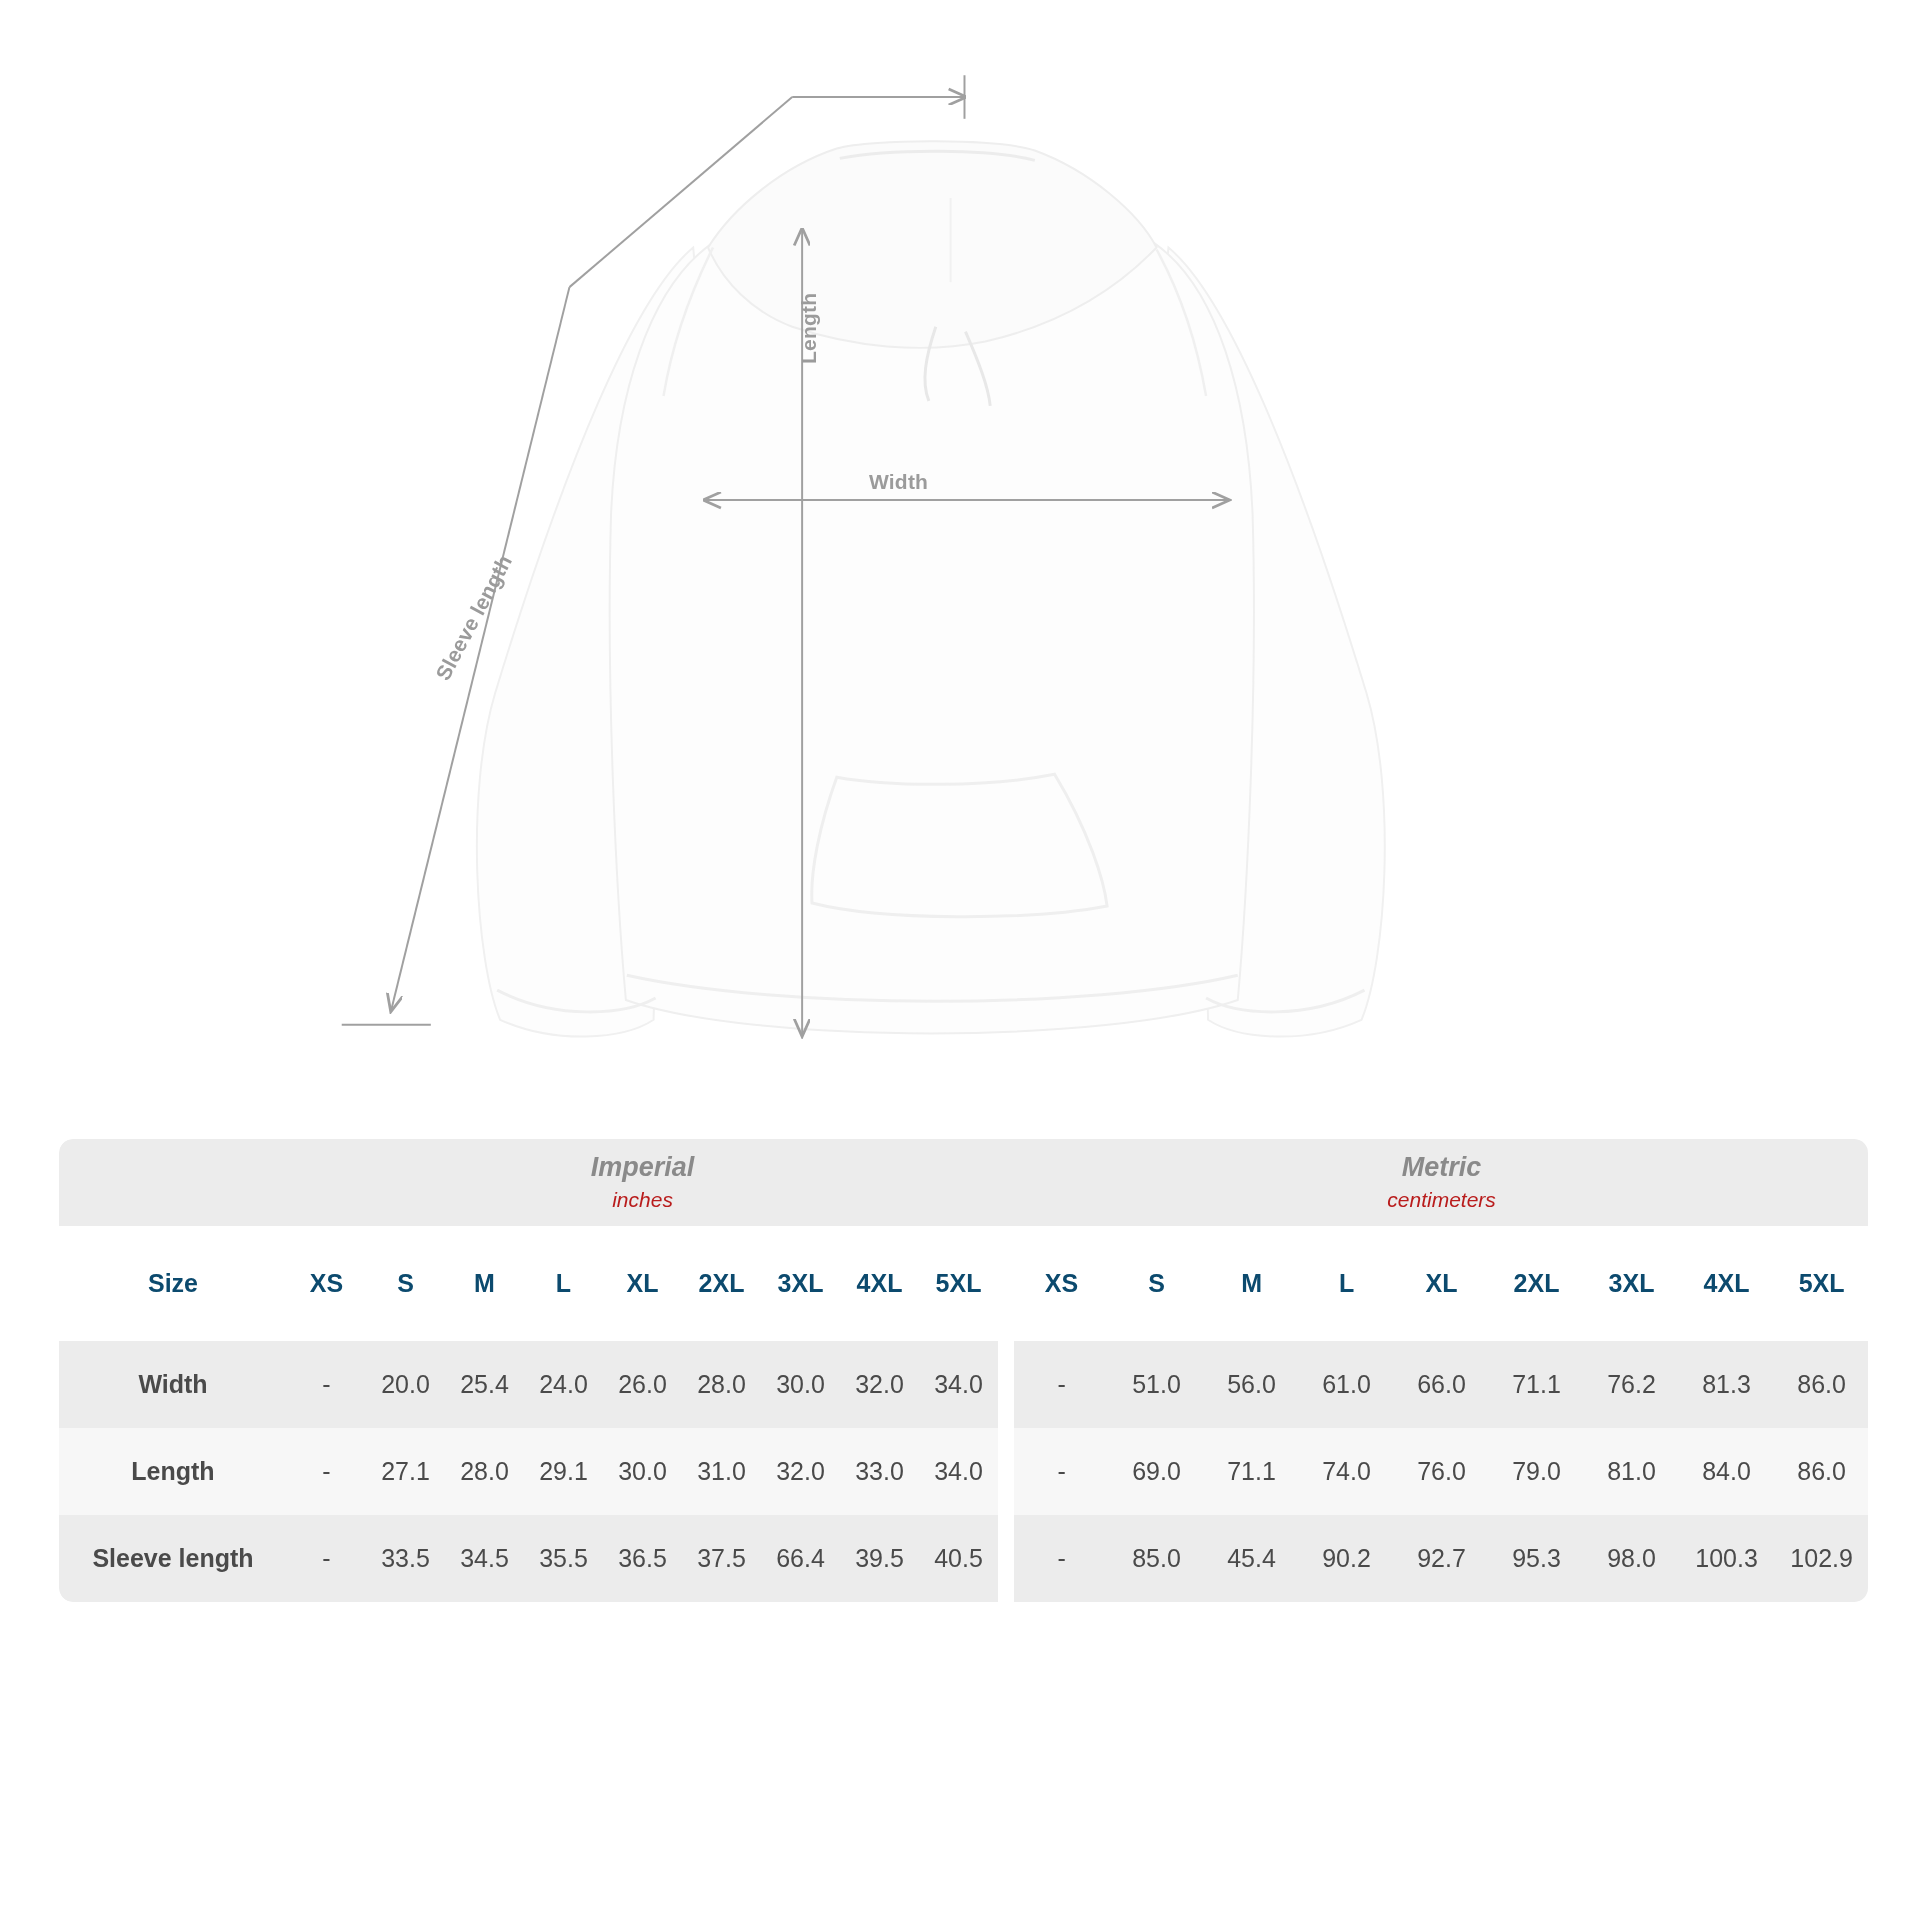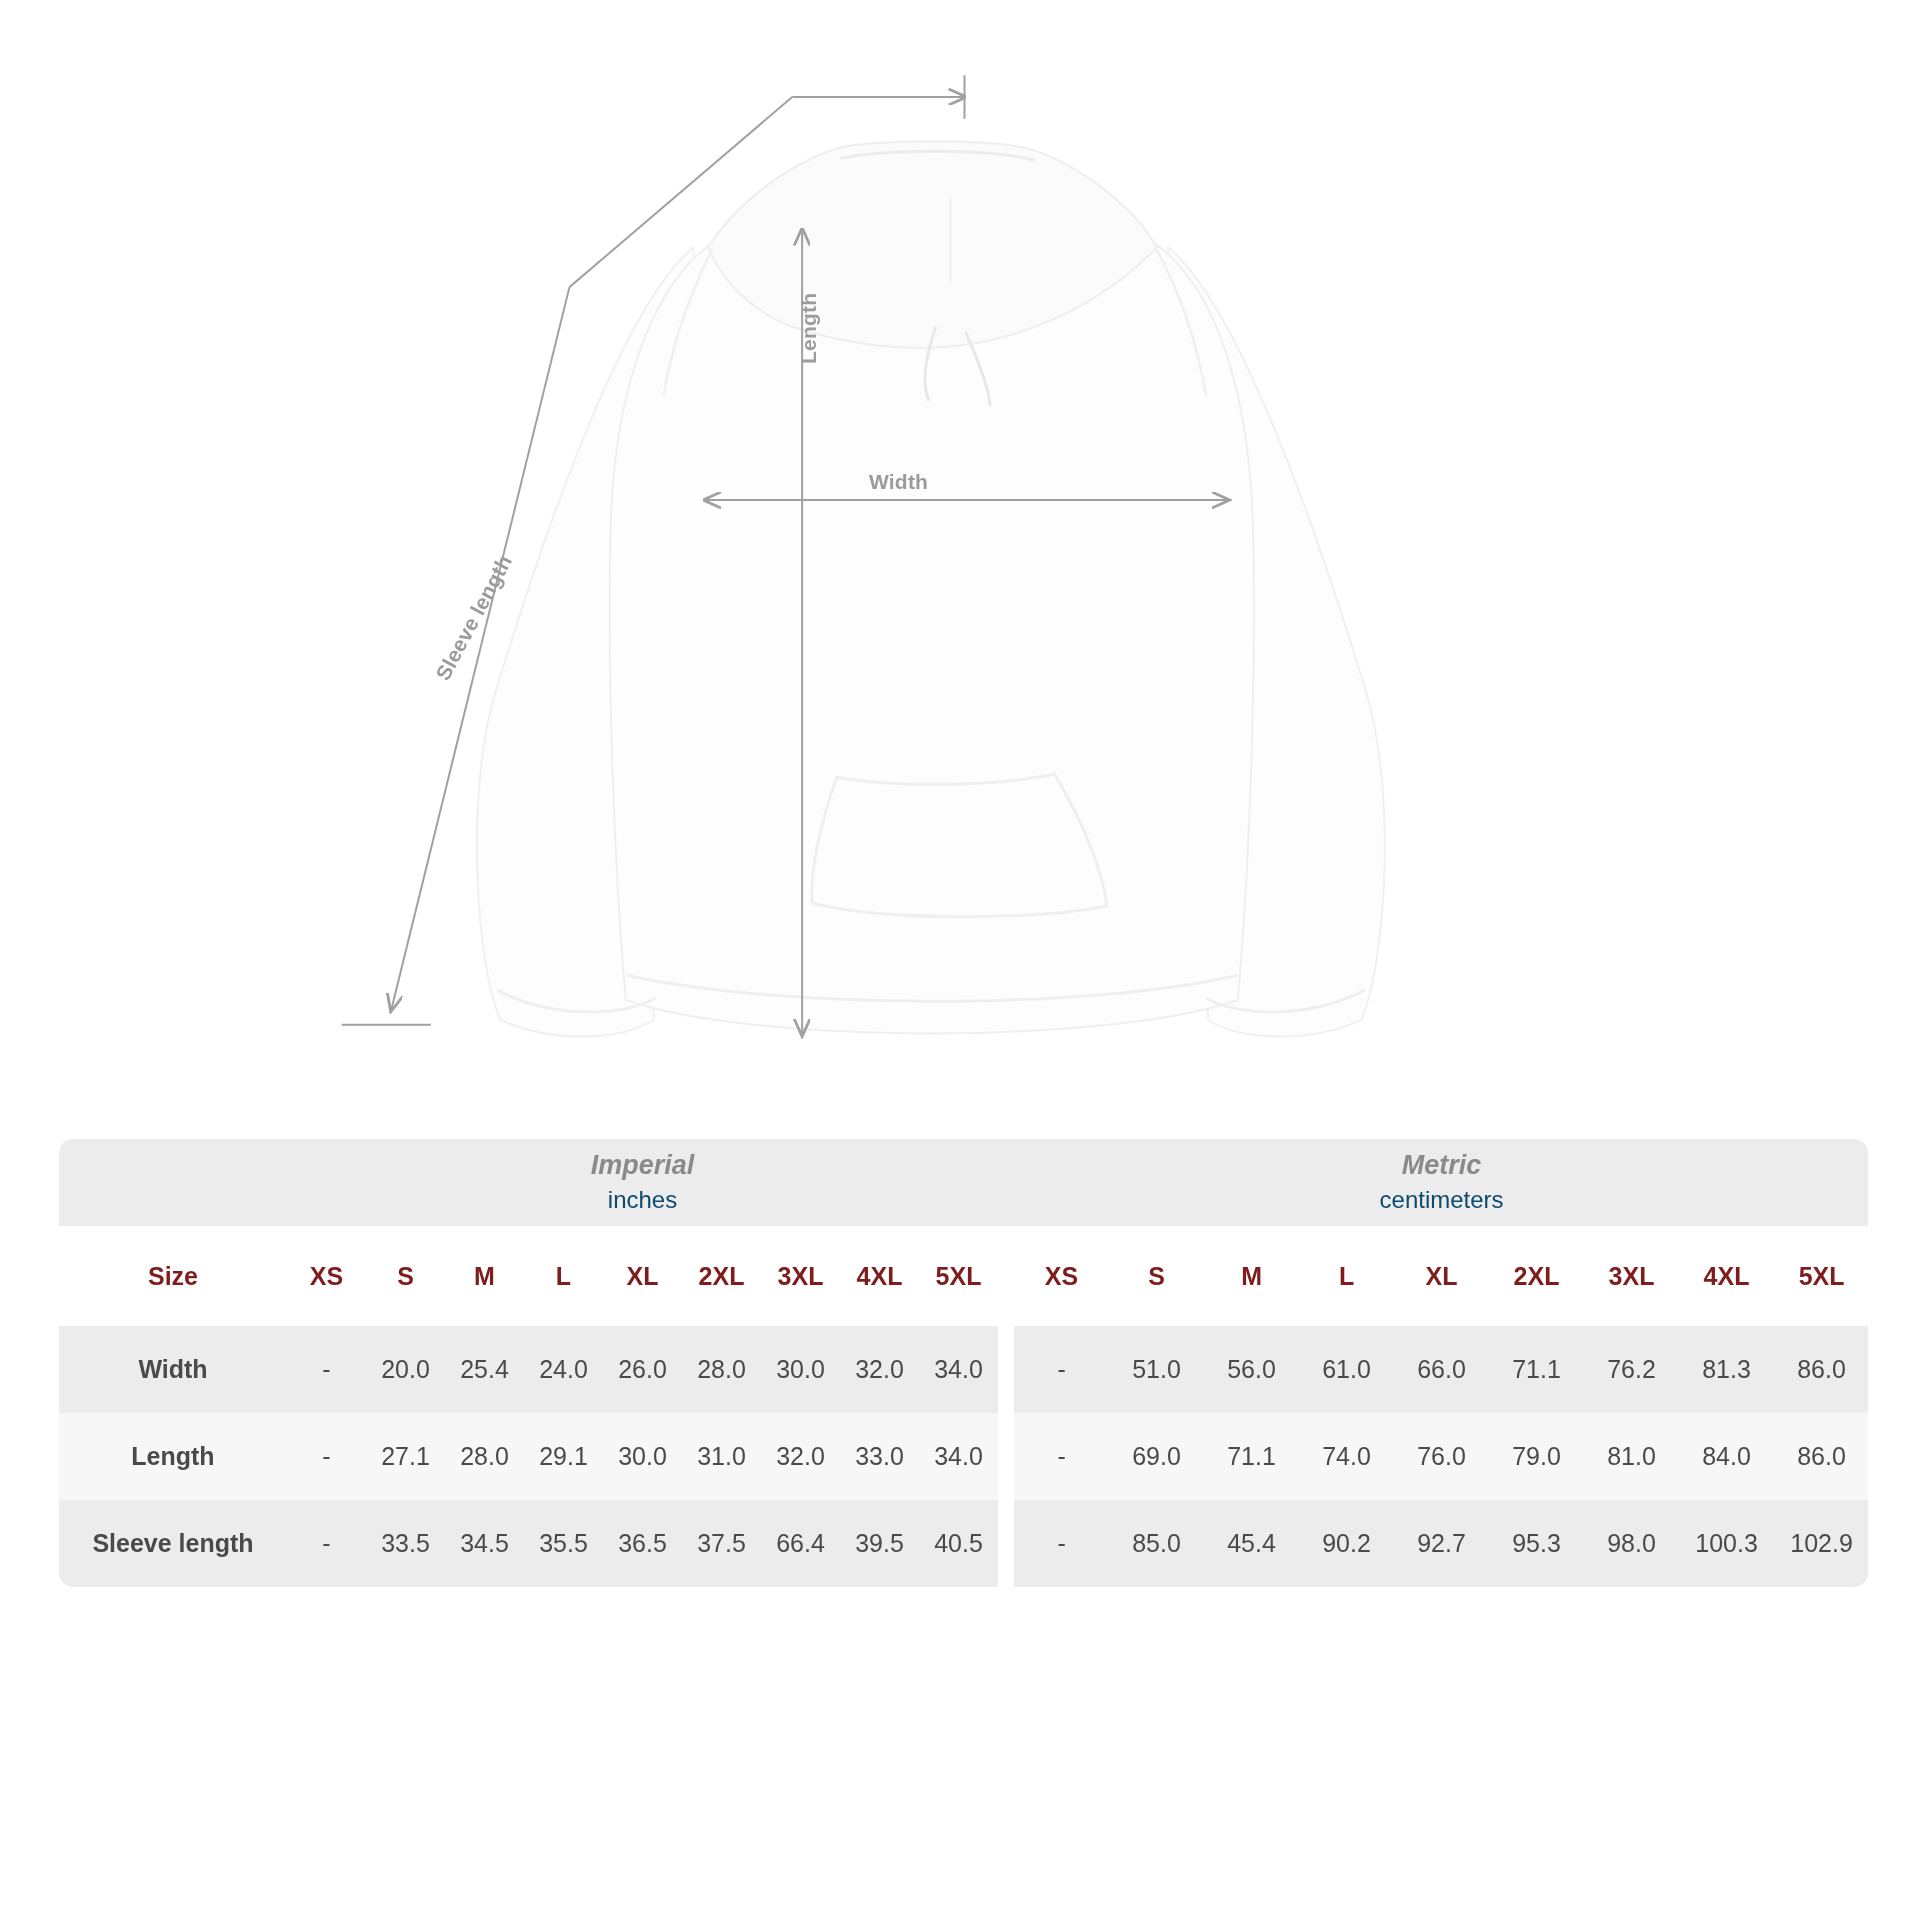--- a/index.html
+++ b/index.html
@@ -95,30 +95,31 @@
     background: #ececec;
   }
   .unit-name {
     font-size: 27px;
     font-weight: bold;
     font-style: italic;
     color: #8a8a8a;
     line-height: 1.25;
   }
   .unit-sub {
-    font-size: 24px;
-    color: #0c4a6e;
+    font-size: 21px;
+    font-style: italic;
+    color: #b91c1c;
     line-height: 1.4;
   }
   tr.head-row td {
     background: #ffffff;
     font-weight: bold;
-    color: #7f1d1d;
+    color: #0c4a6e;
     font-size: 25px;
-    height: 100px;
+    height: 115px;
     margin-top: 28px;
   }
   tr.band-a td { background: #ececec; }
   tr.band-b td { background: #f7f7f7; }
   td.rowlabel {
     font-weight: bold;
     color: #4a4a4a;
     font-size: 25px;
   }
   td.gap { background: #ffffff !important; }

